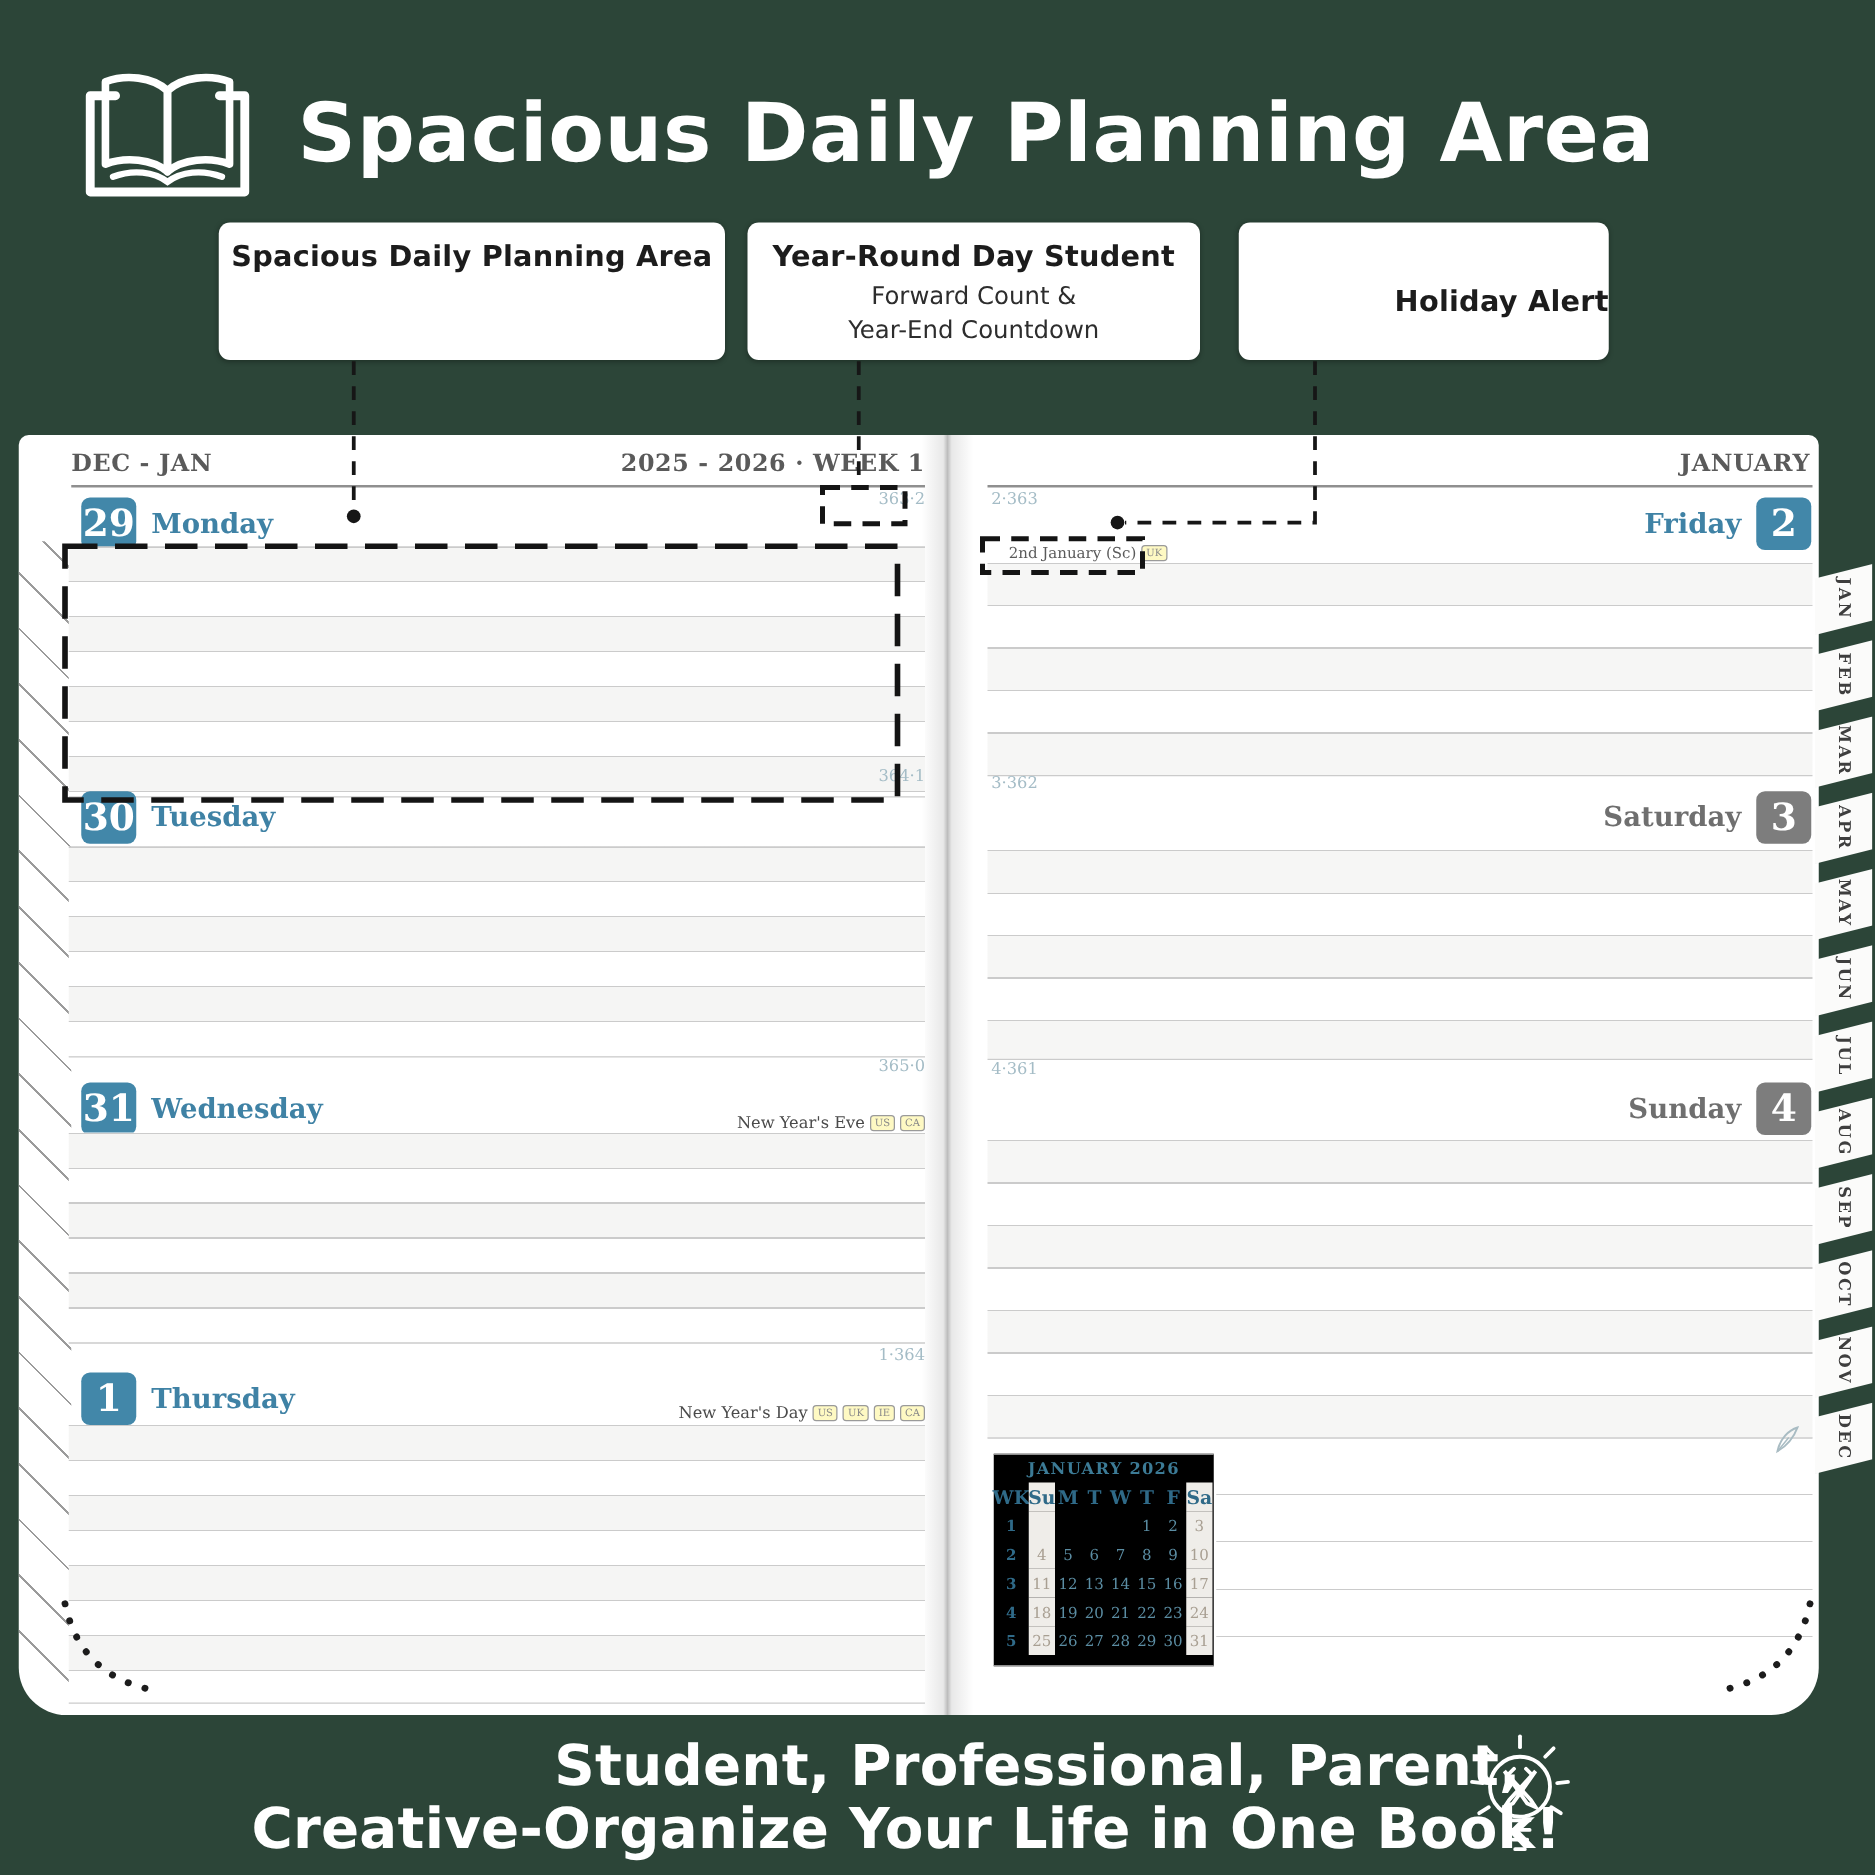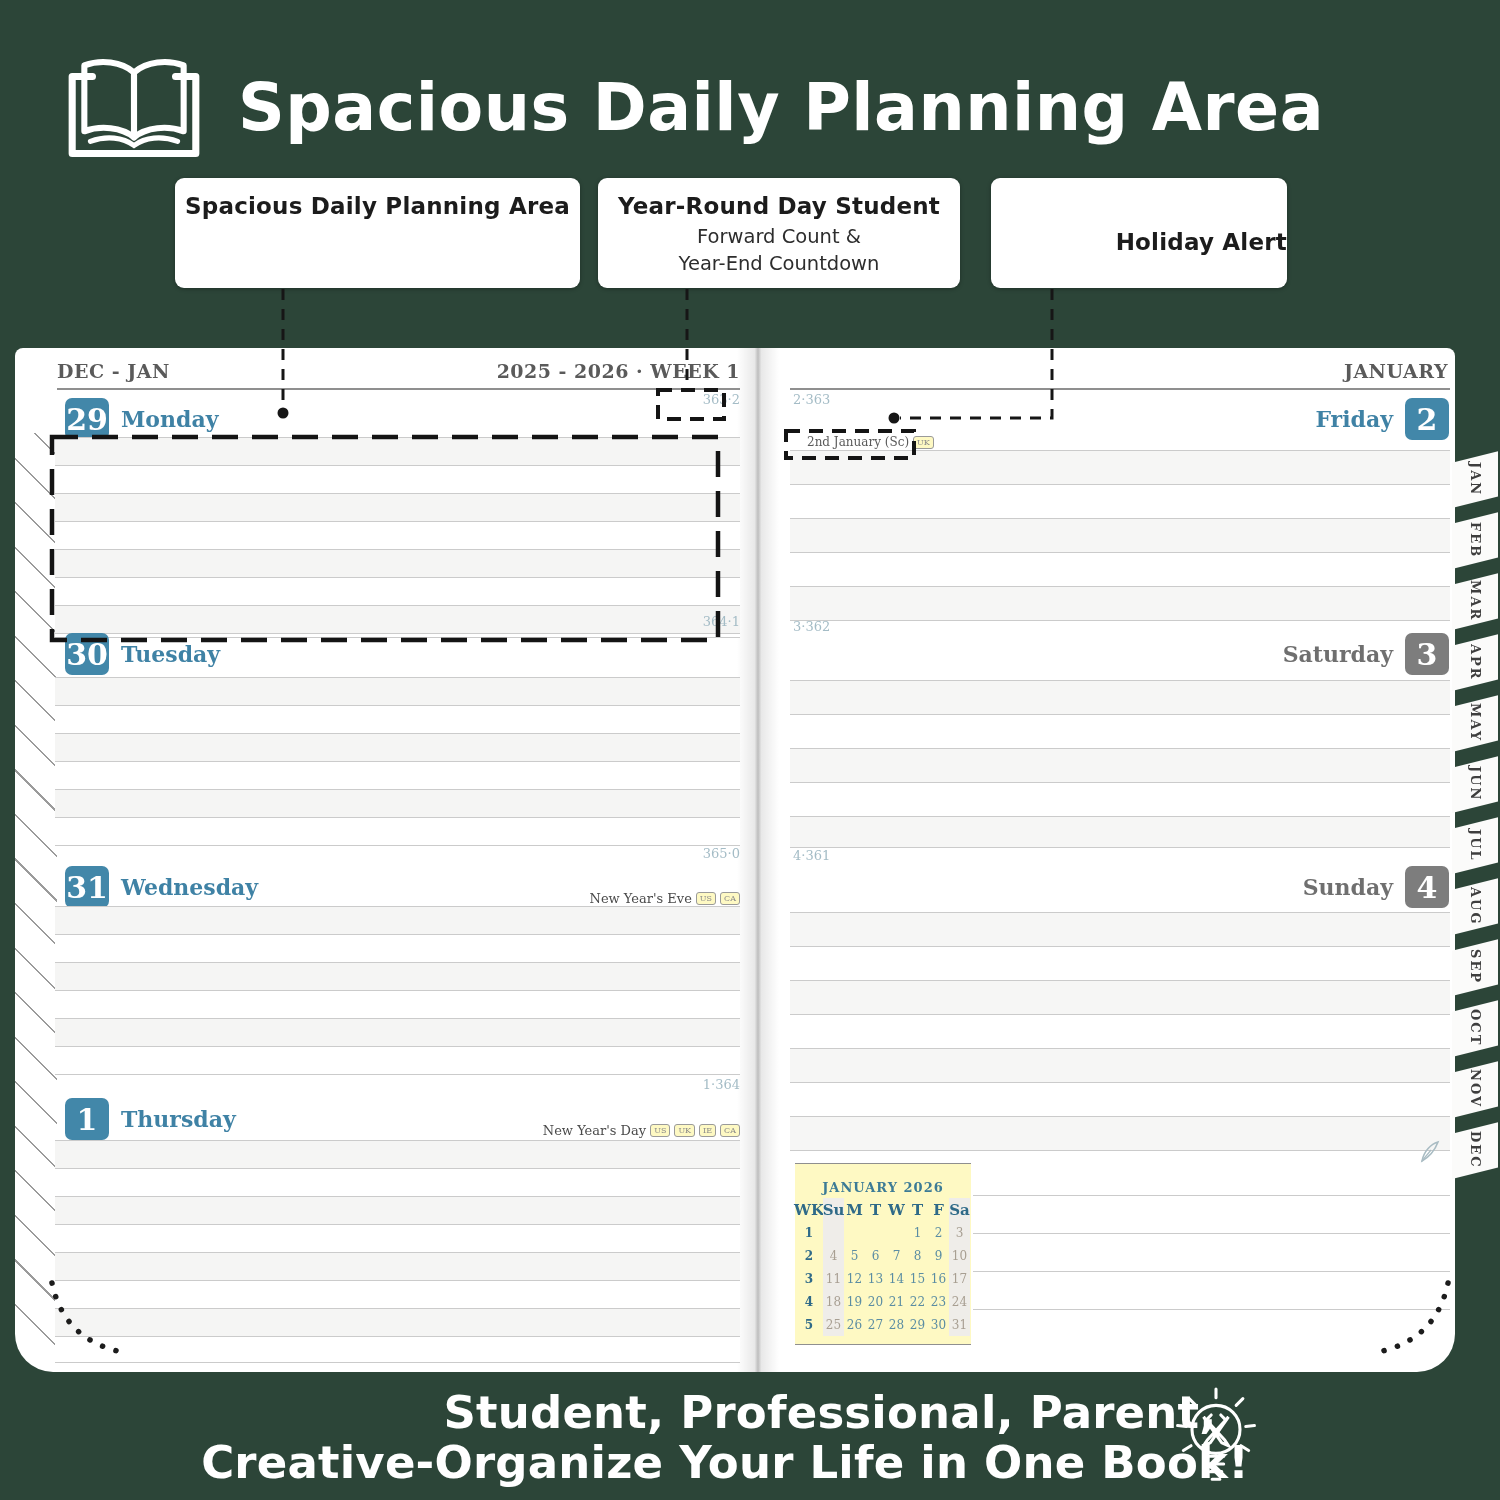--- a/index.html
+++ b/index.html
@@ -67,23 +67,23 @@
     display:flex;align-items:center;gap:4px;white-space:nowrap;
   }
   .holiday.sm{font-size:12px;color:#5a5a5a;}
   .chip{
     display:inline-block;border:1px solid #9a9a9a;border-radius:3px;font-size:8px;
     line-height:11px;padding:0 3px;color:#8a8a8a;background:#fef9c3;font-family:"DejaVu Serif",serif;
   }
 
   
   .mcal{
-    position:absolute;left:780px;top:815px;width:176px;background:#fef9c3;
+    position:absolute;left:780px;top:815px;width:176px;background:#000000;
     border-top:1.5px solid #8f8f8f;border-bottom:1.5px solid #8f8f8f;
-    padding:16px 0 8px;box-sizing:border-box;
+    padding:4px 0 8px;box-sizing:border-box;
   }
   .mcal .title{
     text-align:center;font-family:"DejaVu Serif",serif;font-weight:bold;
     font-size:13px;color:#3c7b96;letter-spacing:1px;margin-bottom:3px;
   }
   .mgrid{display:grid;grid-template-columns:28px repeat(7,21px);}
   .mc{
     height:23px;display:flex;align-items:center;justify-content:center;
     font-family:"DejaVu Serif",serif;font-size:12px;color:#5b8da3;
   }

